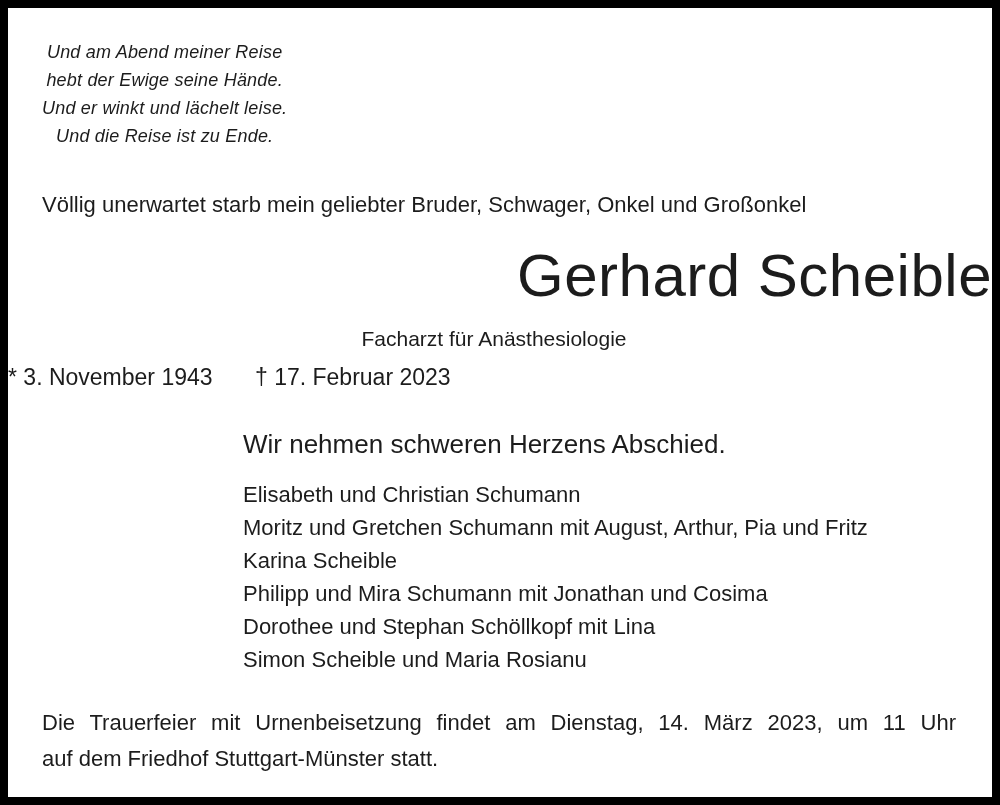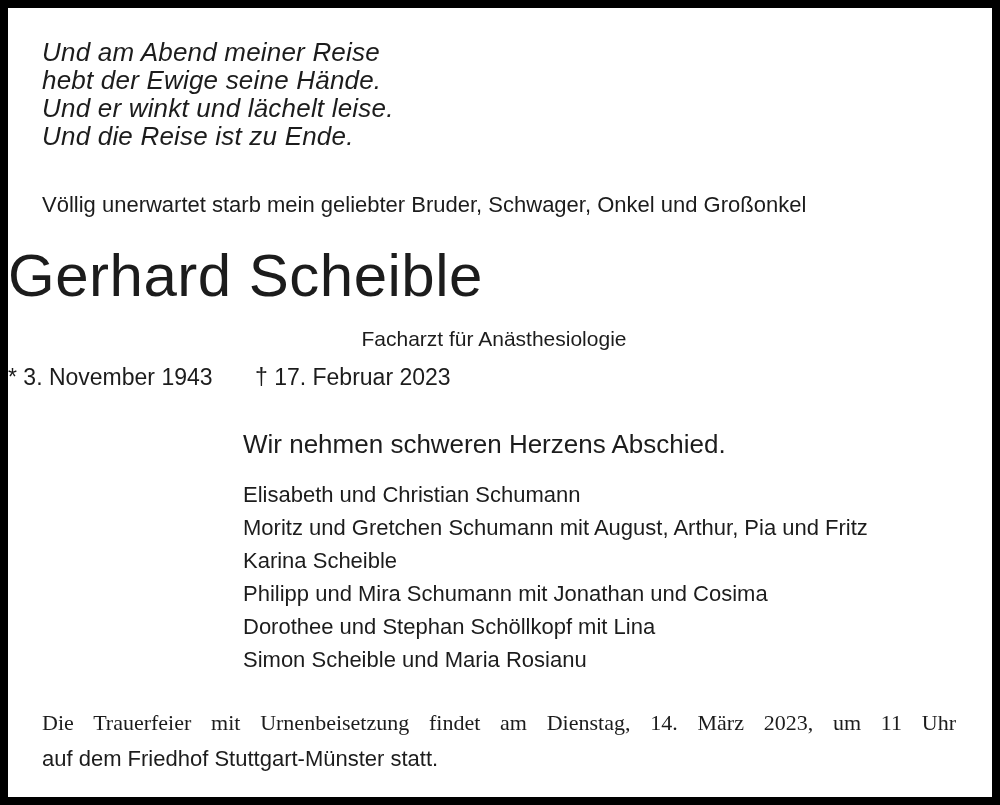--- a/index.html
+++ b/index.html
@@ -16,38 +16,39 @@
     border: 8px solid #000000;
     font-family: "Liberation Sans", "DejaVu Sans", sans-serif;
     color: #1c1c1c;
     overflow: hidden;
   }
   .poem {
     position: absolute;
     left: 34px;
     top: 30px;
     font-style: italic;
-    font-size: 26px;
+    font-size: 18px;
     line-height: 28px;
     letter-spacing: 0.2px;
+    text-align: center;
   }
   .intro {
     position: absolute;
     left: 34px;
     right: 34px;
     top: 183px;
     font-size: 22px;
     line-height: 28px;
   }
   .deceased-name {
     position: absolute;
     left: 0;
     right: 0;
     top: 233px;
-    text-align: left;
+    text-align: right;
     font-size: 60px;
     line-height: 1.15;
     font-weight: 400;
     letter-spacing: 0.5px;
     white-space: nowrap;
   }
   .deceased-title {
     position: absolute;
     left: 0;
     right: 12px;
@@ -87,21 +88,20 @@
     position: absolute;
     left: 34px;
     right: 36px;
     top: 697px;
     font-size: 22px;
     line-height: 36px;
   }
   .funeral .justified-line {
     text-align: justify;
     text-align-last: justify;
-    font-family: Liberation Serif, serif;
   }
 </style>
 </head>
 <body>
 
 <div class="page">
 
   <div class="poem">
       <div>Und am Abend meiner Reise</div>
       <div>hebt der Ewige seine Hände.</div>

